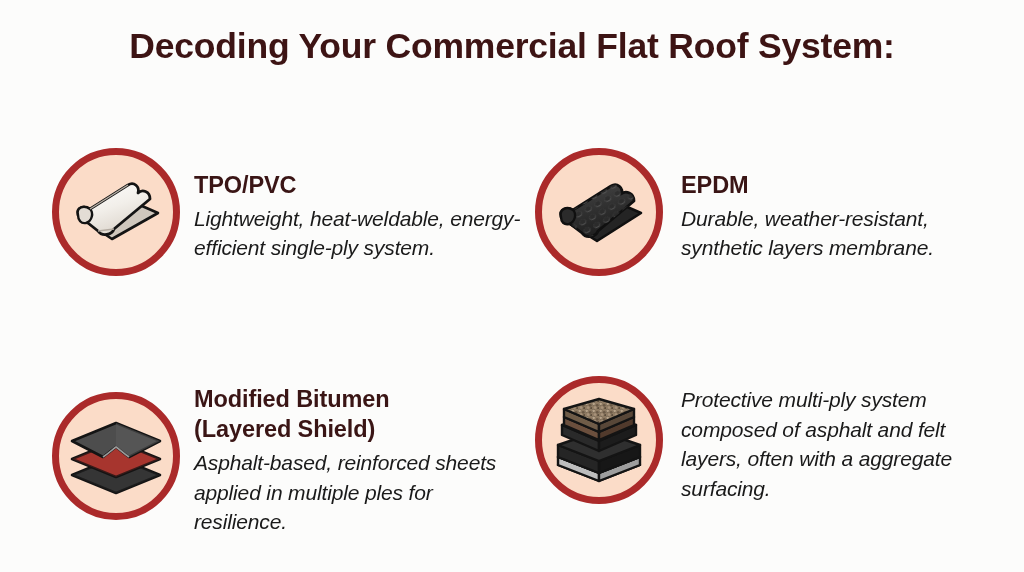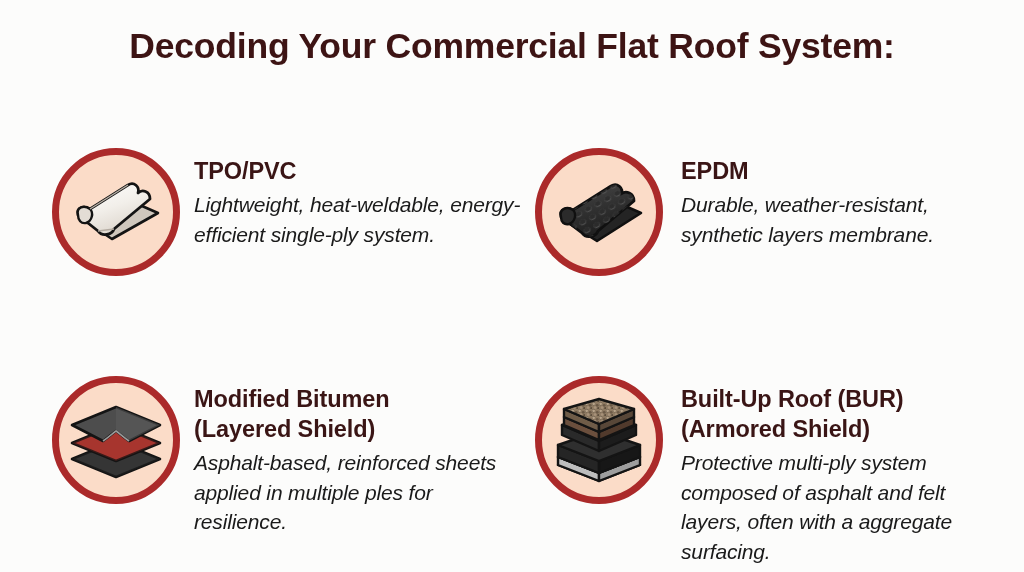--- a/index.html
+++ b/index.html
@@ -44,21 +44,21 @@
   .cards {
     position: absolute;
     top: 148px;
     left: 0;
     width: 1024px;
     height: 420px;
   }
   .card {
     position: absolute;
     display: flex;
-    align-items: flex-start;
+    align-items: center;
   }
   .card-r0 { top: 0px; }
   .card-r1 { top: 228px; }
   .card-c0 { left: 52px; width: 470px; }
   .card-c1 { left: 535px; width: 470px; }
 
   
   .badge {
     position: relative;
     flex: 0 0 auto;
@@ -256,22 +256,18 @@
 
           <path d="M14 22 L14 30 L49 45 L49 37 Z" fill="#6b4f3d" stroke="#141414" stroke-width="2.4" stroke-linejoin="round"></path>
           <path d="M84 22 L84 30 L49 45 L49 37 Z" fill="#513a2c" stroke="#141414" stroke-width="2.4" stroke-linejoin="round"></path>
 
           <path d="M14 14 L14 22 L49 37 L49 29 Z" fill="#6f5c48" stroke="#141414" stroke-width="2.4" stroke-linejoin="round"></path>
           <path d="M84 14 L84 22 L49 37 L49 29 Z" fill="#584738" stroke="#141414" stroke-width="2.4" stroke-linejoin="round"></path>
           <path d="M49 4 L84 14 L49 29 L14 14 Z" fill="url(#grav)" stroke="#141414" stroke-width="2.4" stroke-linejoin="round"></path>
         </svg>
       </div>
       <div class="card-text">
-        <h2 class="card-heading">
-          <span>Built-Up Roof (BUR)</span><br>
-          <span>(Armored Shield)</span>
-        </h2>
         <p class="card-body">Protective multi-ply system composed of asphalt and felt layers, often with a aggregate surfacing.</p>
       </div>
     </div>
 
   </div>
 </div>
 
 </body></html>

